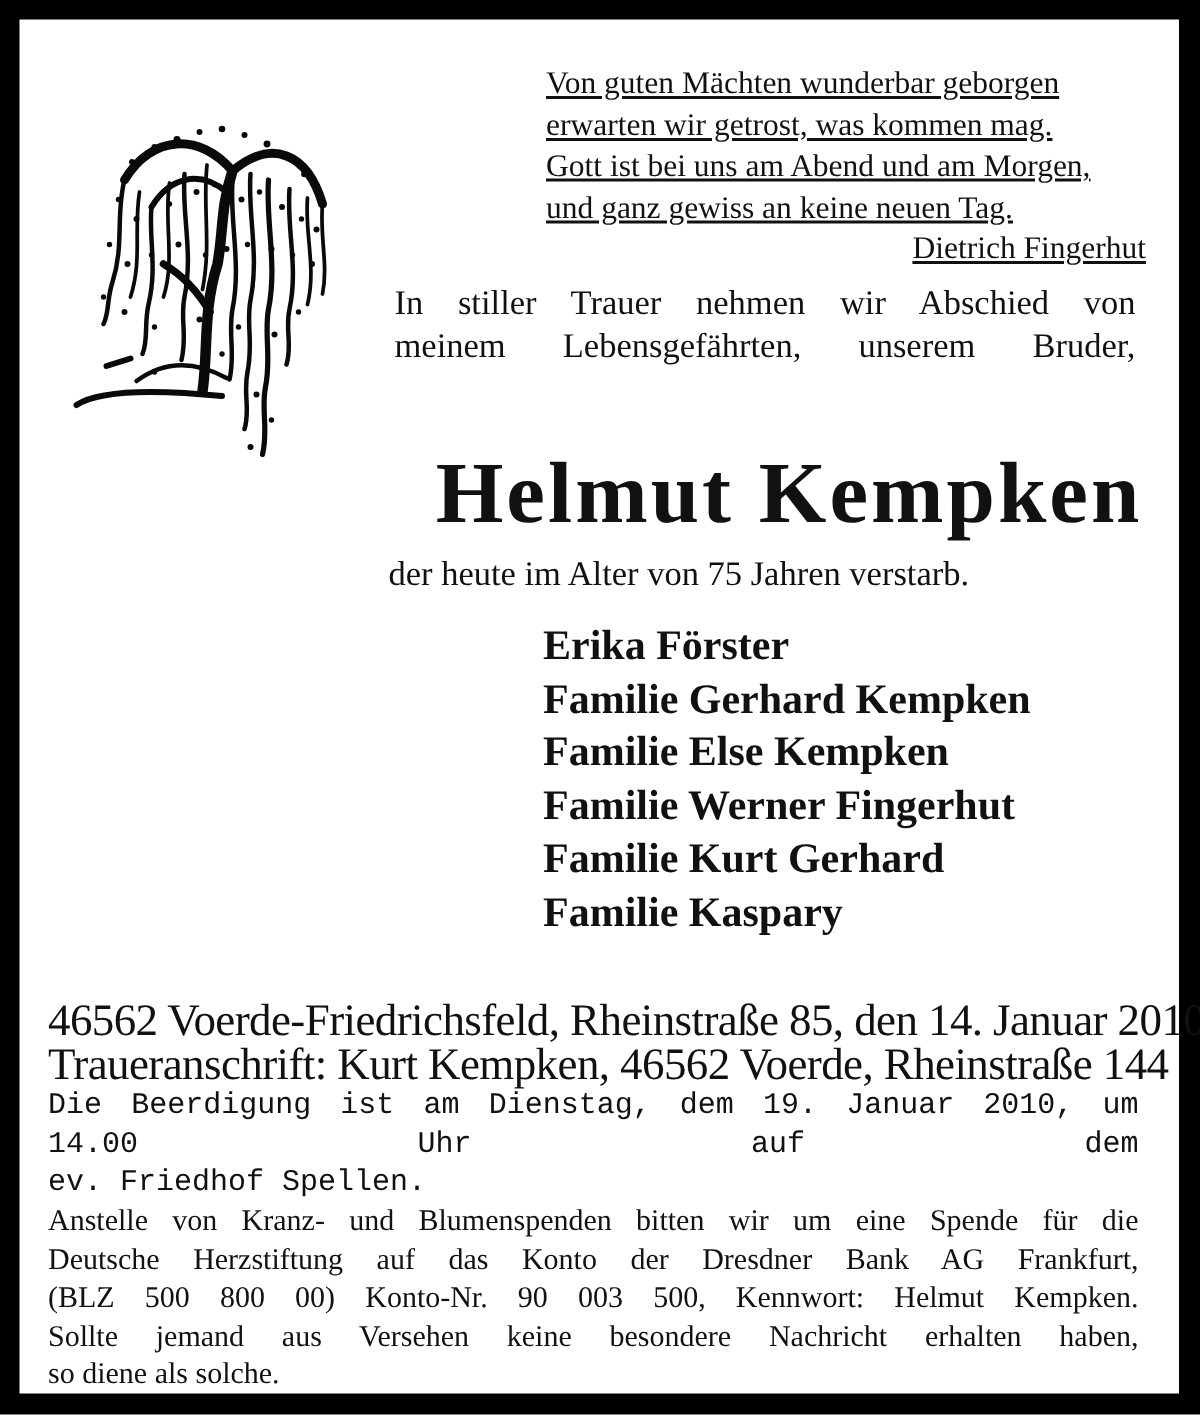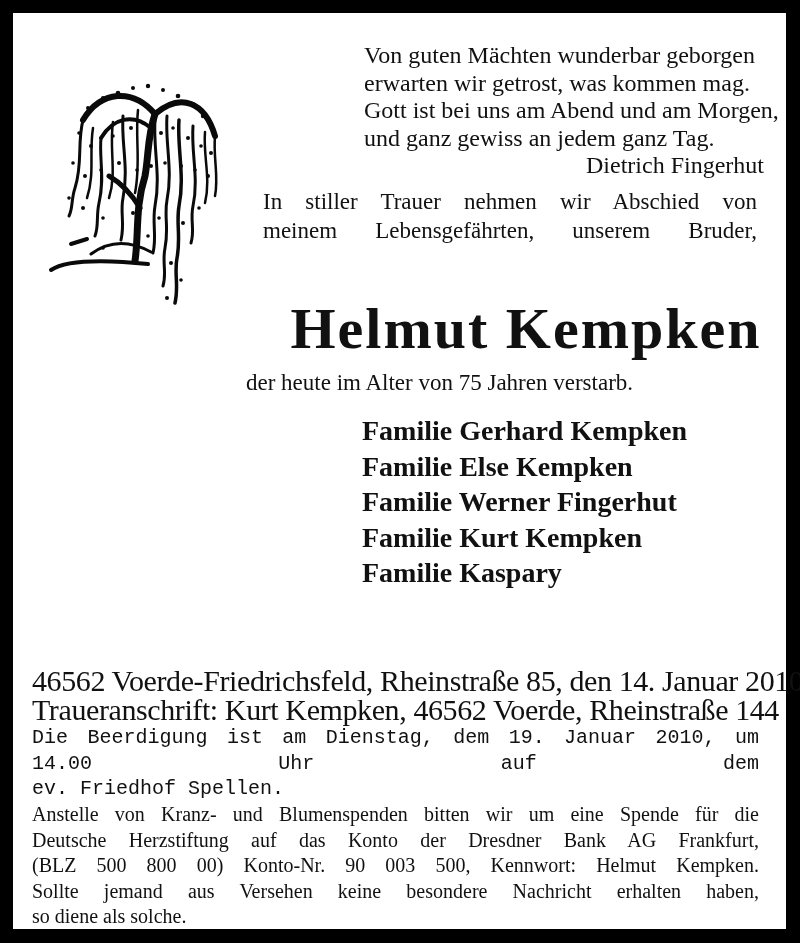--- a/index.html
+++ b/index.html
@@ -11,37 +11,37 @@
     color:#111;
     overflow:hidden;
   }
   .page{
     position:absolute;left:13px;top:13px;width:773px;height:916px;
     background:#fff;
   }
   .abs{position:absolute;}
 
   
-  .poem{left:351px;top:29px;width:404px;font-size:24px;line-height:27.5px;}
+  .poem{left:351px;top:29px;width:404px;font-size:21px;line-height:27.5px;text-decoration:underline;}
   .poem .line{white-space:nowrap;}
   .poem .attribution{text-align:right;padding-right:4px;}
 
   
   .intro{left:250px;top:174px;width:494px;font-size:23px;line-height:29.3px;}
 
   .jline{text-align:justify;text-align-last:justify;}
 
   
   .deceased-name{
     left:250px;top:268px;width:494px;
     font-size:58px;font-weight:bold;letter-spacing:2px;
     text-align:center;line-height:64px;margin:16px;
   }
 
-  .death-line{left:233px;top:357px;font-size:23px;white-space:nowrap;}
+  .death-line{left:246px;top:357px;font-size:23px;white-space:nowrap;}
 
   .mourners{left:349px;top:400px;font-size:28px;font-weight:bold;line-height:35.5px;}
 
   .address{left:19px;top:654px;font-size:30px;line-height:28.5px;letter-spacing:-0.4px;white-space:nowrap;}
 
   .notice{left:19px;width:727px;font-size:20px;line-height:25.5px;}
   .funeral{top:712px;font-family:Liberation Mono, monospace;}
   .donation{top:775px;margin-top:14px;}
 
   .willow{left:30px;top:45px;}
@@ -120,41 +120,42 @@
       <circle cx="60" cy="190" r="1.8"></circle>
         <circle cx="105" cy="178" r="1.8"></circle>
     </g>
   </svg>
 
   <div class="abs poem">
     <div>
         <div class="line">Von guten Mächten wunderbar geborgen</div>
         <div class="line">erwarten wir getrost, was kommen mag.</div>
         <div class="line">Gott ist bei uns am Abend und am Morgen,</div>
-        <div class="line">und ganz gewiss an jedem ganz Tag.</div>
+        <div class="line">und ganz gewiss an keine neuen Tag.</div>
       </div>
     <div class="attribution">Dietrich Fingerhut</div>
   </div>
 
   <div class="abs intro">
     <div>
         <div class="jline">In stiller Trauer nehmen wir Abschied von</div>
         <div class="jline">meinem Lebensgefährten, unserem Bruder,</div>
       </div>
   </div>
 
   <h1 class="abs deceased-name">Helmut Kempken</h1>
 
   <div class="abs death-line">der heute im Alter von 75 Jahren verstarb.</div>
 
   <div class="abs mourners">
+      <div class="mourner">Erika Förster</div>
       <div class="mourner">Familie Gerhard Kempken</div>
       <div class="mourner">Familie Else Kempken</div>
       <div class="mourner">Familie Werner Fingerhut</div>
-      <div class="mourner">Familie Kurt Kempken</div>
+      <div class="mourner">Familie Kurt Gerhard</div>
       <div class="mourner">Familie Kaspary</div>
     </div>
 
   <div class="abs address">
     <div>46562 Voerde-Friedrichsfeld, Rheinstraße 85, den 14. Januar 2010</div>
     <div>Traueranschrift: Kurt Kempken, 46562 Voerde, Rheinstraße 144</div>
   </div>
 
   <div class="abs notice funeral">
     <div>

